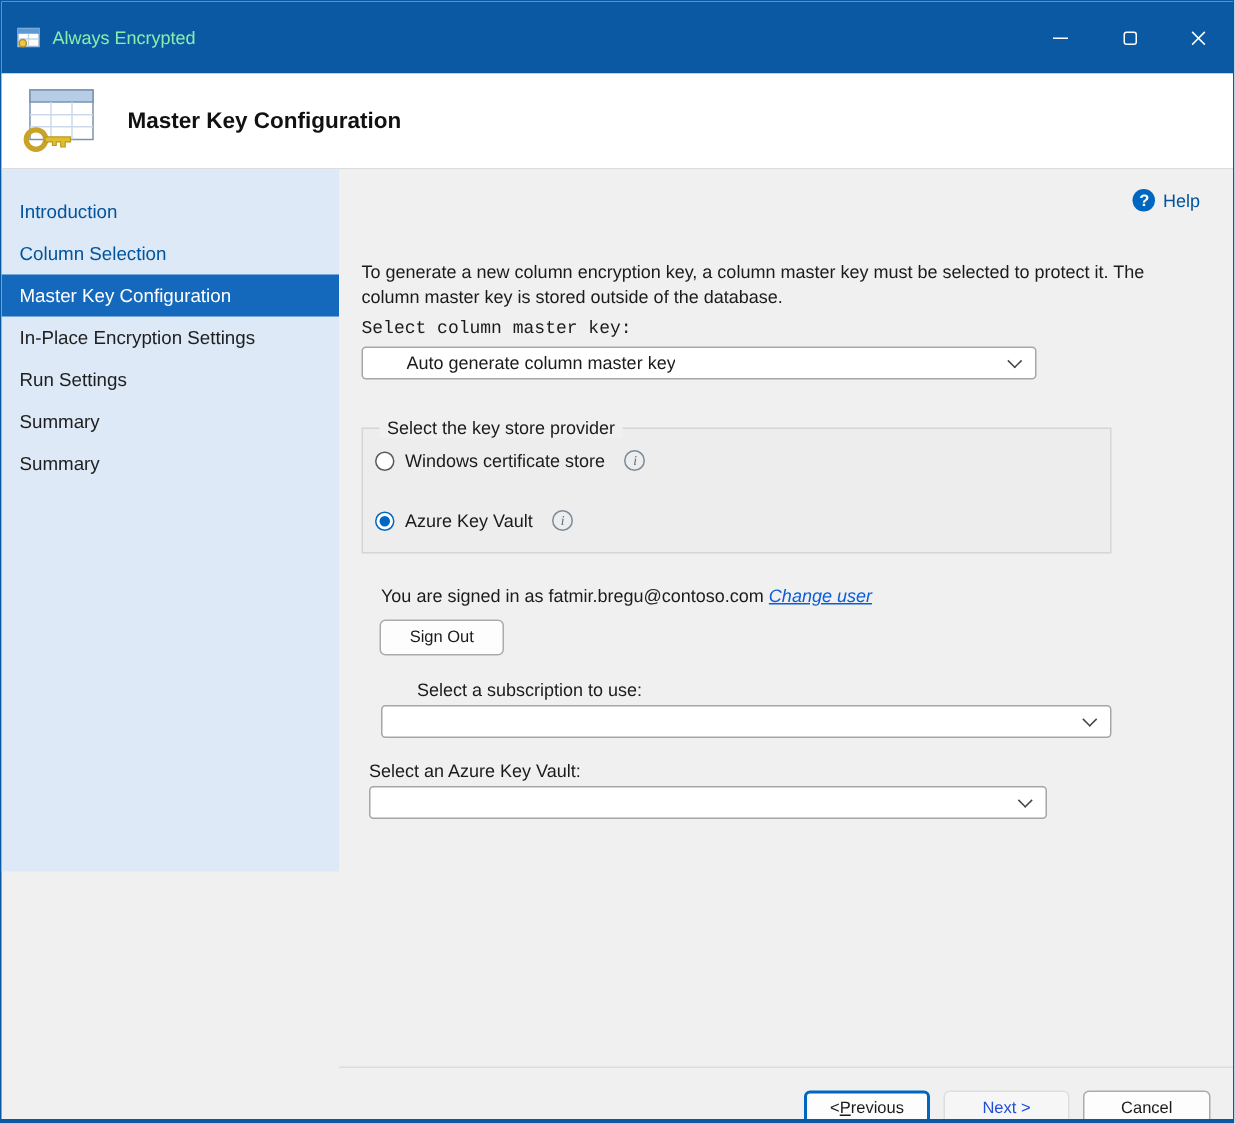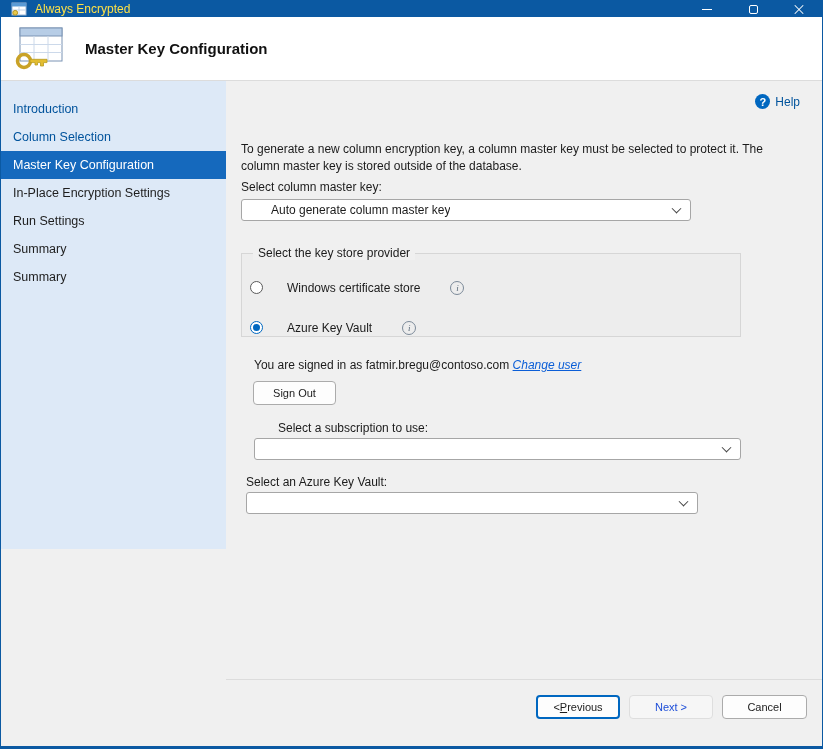--- a/index.html
+++ b/index.html
@@ -6,21 +6,21 @@
   html,body { background:#fff; }
   body { font-family:"Liberation Sans", sans-serif; }
 
   .window {
     position:relative; width:823px; height:749px;
     border:1px solid var(--titlebar,#0b59a2); border-bottom-width:3px;
     background:var(--content_bg,#f0f0f0); overflow:hidden;
   }
 
   
-  .titlebar { height:16px; background:var(--titlebar,#0b59a2); display:flex; align-items:center; color:#fde047; }
+  .titlebar { height:48px; background:var(--titlebar,#0b59a2); display:flex; align-items:center; color:#86efac; }
   .app-icon { margin:0 8px 0 10px; display:flex; }
   .win-title { font-size:12px; }
   .win-controls { margin-left:auto; display:flex; height:100%; }
   .win-btn { width:46px; height:100%; display:flex; align-items:center; justify-content:center; cursor:pointer; }
   .glyph-min { width:10px; height:1px; background:#fff; display:block; }
   .glyph-max { width:9px; height:9px; border:1px solid #fff; border-radius:2px; display:block; }
   .glyph-close { position:relative; width:12px; height:12px; display:block; }
   .glyph-close::before,.glyph-close::after { content:""; position:absolute; left:0; top:5.5px; width:12px; height:1px; background:#fff; }
   .glyph-close::before { transform:rotate(45deg); } .glyph-close::after { transform:rotate(-45deg); }
 
@@ -37,34 +37,34 @@
   .nav-item.current { background:var(--selected_step,#1569bd); color:#fff; }
 
   .content { position:relative; flex:1; background:var(--content_bg,#f0f0f0); font-size:12px; color:#1b1b1b; }
 
   .help { position:absolute; top:13px; right:22px; display:flex; align-items:center; gap:5px; color:var(--step_link,#00539c); cursor:pointer; text-decoration:none; }
   .help-icon { width:15px; height:15px; border-radius:50%; background:var(--accent,#0067c0); color:#fff; font-size:11px; font-weight:bold; display:flex; align-items:center; justify-content:center; }
 
   .intro { position:absolute; left:15px; top:60px; width:525px; line-height:17px; }
 
   .field-label { position:absolute; white-space:nowrap; }
-  .lbl-master { left:15px; top:99px; }
+  .lbl-master { left:15px; top:99px;font-family:Liberation Mono, monospace; }
   .lbl-sub    { left:28px; top:340px;margin-left:24px; }
   .lbl-vault  { left:20px; top:394px; }
 
   .combo { position:absolute; background:#fff; border:1px solid #a6a6a6; border-radius:3px; display:flex; align-items:center; padding:0 24px 0 7px; cursor:pointer; height:22px; }
   .combo-master { left:15px; top:118px; width:450px;padding-left:29px; }
   .combo-sub    { left:28px; top:357px; width:487px; }
   .combo-vault  { left:20px; top:411px; width:452px; }
   .combo-value { white-space:nowrap; overflow:hidden; }
   .chevron { position:absolute; right:10px; top:50%; width:7px; height:7px; border-right:1px solid #444; border-bottom:1px solid #444; transform:translateY(-70%) rotate(45deg); }
 
   .groupbox { position:absolute; left:15px; top:172px; width:500px; height:84px; border:1px solid #d6d6d6; background:#ededed; }
   .legend { position:absolute; top:-8px; left:11px; background:var(--content_bg,#f0f0f0); padding:0 5px; white-space:nowrap; }
-  .radio-row { position:absolute; left:8px; display:flex; align-items:flex-start; gap:24px; cursor:pointer;margin-top:13px; }
+  .radio-row { position:absolute; left:8px; display:flex; align-items:flex-end; gap:7px; cursor:pointer; }
   .radio-row.r1 { top:14px; } .radio-row.r2 { top:54px; }
   .radio-outer { width:13px; height:13px; border-radius:50%; border:1px solid #5a5a5a; background:#fff; flex:none; position:relative; }
   .radio-outer.selected { border-color:var(--accent,#0067c0); }
   .radio-outer.selected::after { content:""; position:absolute; inset:2px; border-radius:50%; background:var(--accent,#0067c0); }
   .info-icon { width:14px; height:14px; border-radius:50%; border:1px solid #7c8a99; color:#5a6a7a; font-size:9px; font-style:italic; font-family:"Liberation Serif", serif; display:inline-flex; align-items:center; justify-content:center; margin-left:6px; cursor:pointer; }
 
   .signin { position:absolute; left:28px; top:277px; white-space:nowrap; }
   .signin a { color:var(--link,#0b5ed7); text-decoration:underline; cursor:pointer;font-style:italic; }
 
   .btn { height:24px; background:#fdfdfd; border:1px solid #ababab; border-radius:4px; font-size:11px; font-family:Liberation Sans, sans-serif; color:#1b1b1b; cursor:pointer; display:inline-flex; align-items:center; justify-content:center; }

